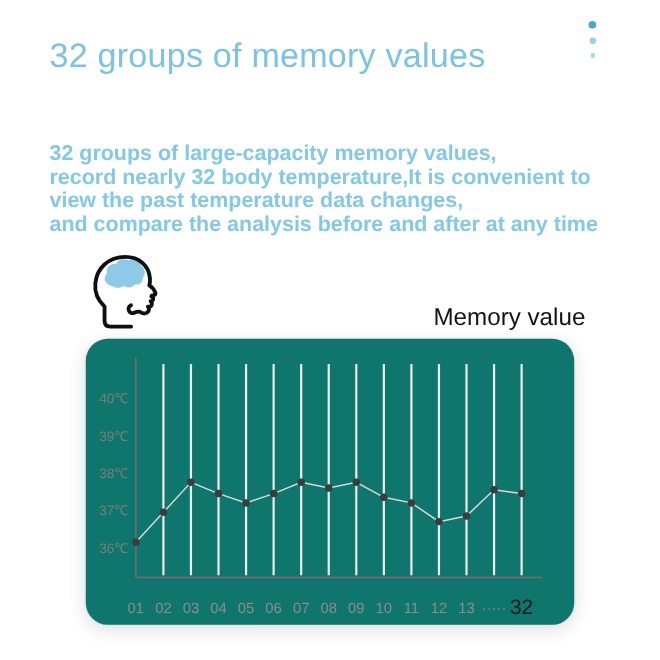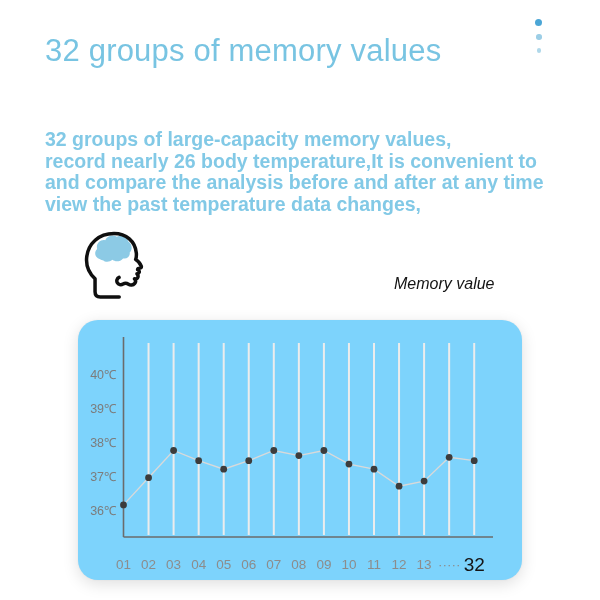--- a/index.html
+++ b/index.html
@@ -15,25 +15,25 @@
   .page-title{
     position:absolute;left:45px;top:34px;width:520px;
     font-size:31px;line-height:34px;font-weight:400;letter-spacing:0.2px;
   }
   .page-subtitle{
     position:absolute;left:45px;top:129px;width:540px;
     font-size:19.5px;line-height:21.5px;font-weight:700;
   }
   .head-icon{position:absolute;left:80px;top:228px;width:70px;height:72px;}
   .chart-title{
-    position:absolute;left:394px;top:275px;font-size:16px;color:#141414;font-style:italic;
+    position:absolute;left:394px;top:275px;font-size:22px;color:#141414;
   }
   .chart-card{
-    position:absolute;left:78px;top:320px;width:444px;height:260px;
-    background:#7dd3fc;border-radius:20px;
+    position:absolute;left:78px;top:308px;width:444px;height:260px;
+    background:#0f766e;border-radius:20px;
     box-shadow:0 4px 16px rgba(0,0,0,0.13), 0 0 2px rgba(0,0,0,0.06);
   }
   .chart-card svg{position:absolute;left:0;top:0;}
 </style>
 </head>
 <body>
 
 <div class="page">
 
   <div class="decor-dots">
@@ -41,23 +41,23 @@
     <span class="decor-dot d1" style="background: rgb(156, 206, 230);"></span>
     <span class="decor-dot d2" style="background: rgb(176, 216, 234);"></span>
   </div>
 
   <div class="page-title" style="color: rgb(120, 196, 226);">
     <div>32 groups of memory values</div>
   </div>
 
   <div class="page-subtitle" style="color: rgb(130, 201, 230);">
     <div>32 groups of large-capacity memory values,</div>
-    <div>record nearly 26 body temperature,It is convenient to</div>
+    <div>record nearly 32 body temperature,It is convenient to</div>
+    <div>view the past temperature data changes,</div>
     <div>and compare the analysis before and after at any time</div>
-    <div>view the past temperature data changes,</div>
   </div>
 
   <div class="head-icon">
     <svg viewBox="0 0 100 100" width="70" height="72">
       <path id="brain-path" d="M28,43 C21.5,41 19.5,33 24.5,28.5 C22.5,21.5 28.5,14.5 36,16 C38.5,10 47,7.5 52.5,11 C59,7.5 67.5,11 69,18 C74.5,21.5 75.5,29.5 71,33.5 C72,39 67,43.5 61.5,42 C58,46.5 50.5,47.5 46.5,44 C42,47.5 36,47.5 33,44.5 C31.3,44.9 29.6,44.3 28,43 Z" fill="#8ccae5"></path>
       <path id="head-outline-path" d="M56,97 L29,97 Q21.5,97 21.5,89.5 L21.5,71 C13,63 8.5,52 9.5,41 C11.5,20.5 27,6.5 48.5,6.5 C66,6.5 79,17.5 80.5,34.5 C80.8,39.5 80.3,41.8 79.5,43.5 C82.5,45.2 86.2,49.5 87.5,53 C88.2,54.9 87,56 85,56.2 C83.5,56.3 82.5,56.8 82.3,58 C84.3,58.8 85,60.4 84.5,62 C84,63.3 82.7,64 81.3,64 C82.8,65.2 83.3,67 82.7,68.8 C82,70.7 80,71.5 77.8,71.2 C79.5,73 79.8,75.8 78,77.8 C75.8,80.2 72,80.6 69.3,78.9 C66.8,77.3 63.8,77.2 61.5,78.6 C58.5,80.4 54.8,79.6 53.3,76.8 C51.8,74 52.8,70.5 55.8,69.2" fill="none" stroke-width="5" stroke-linecap="round" stroke-linejoin="round" stroke="#0f0f0f"></path>
     </svg>
   </div>
 
   <div class="chart-title">Memory value</div>

